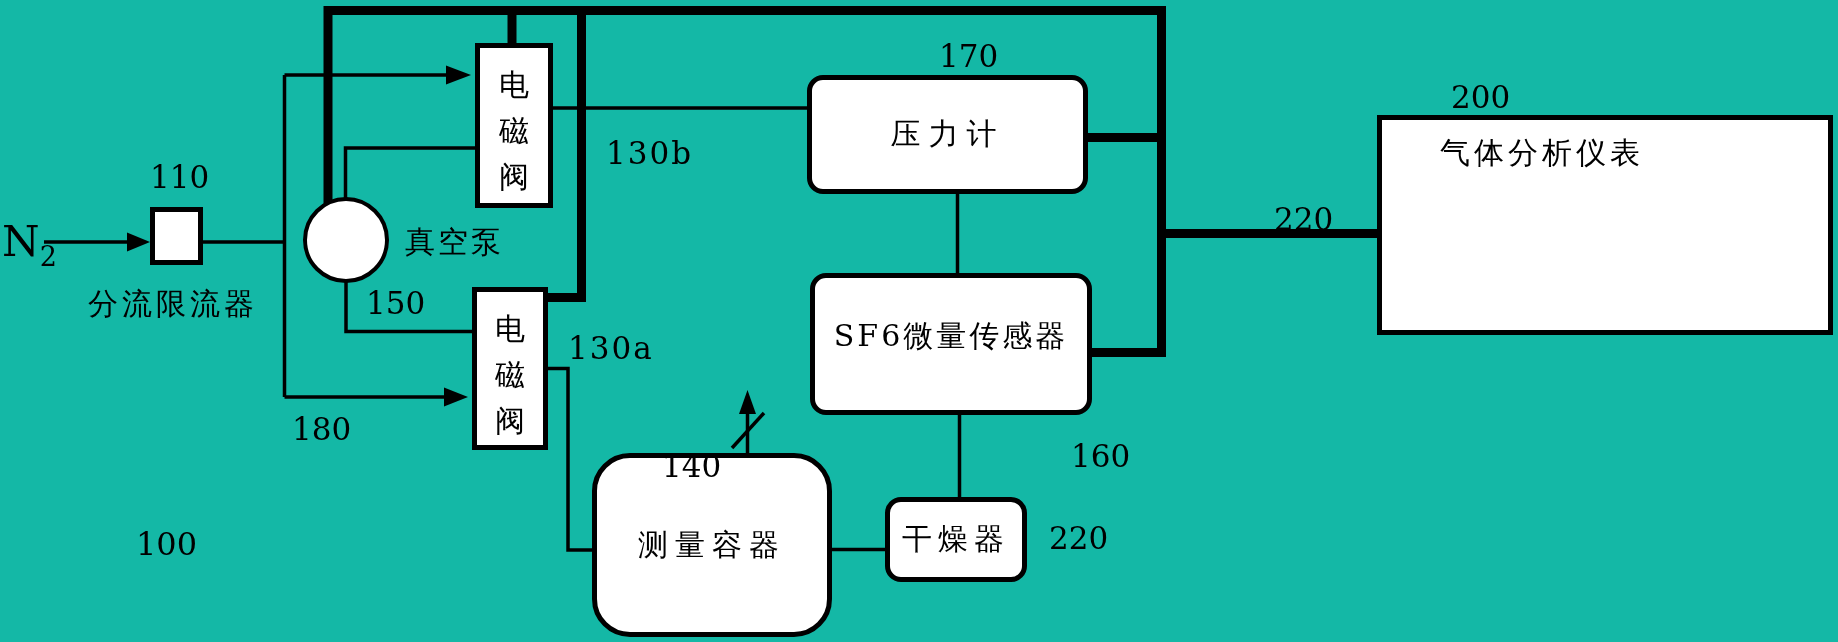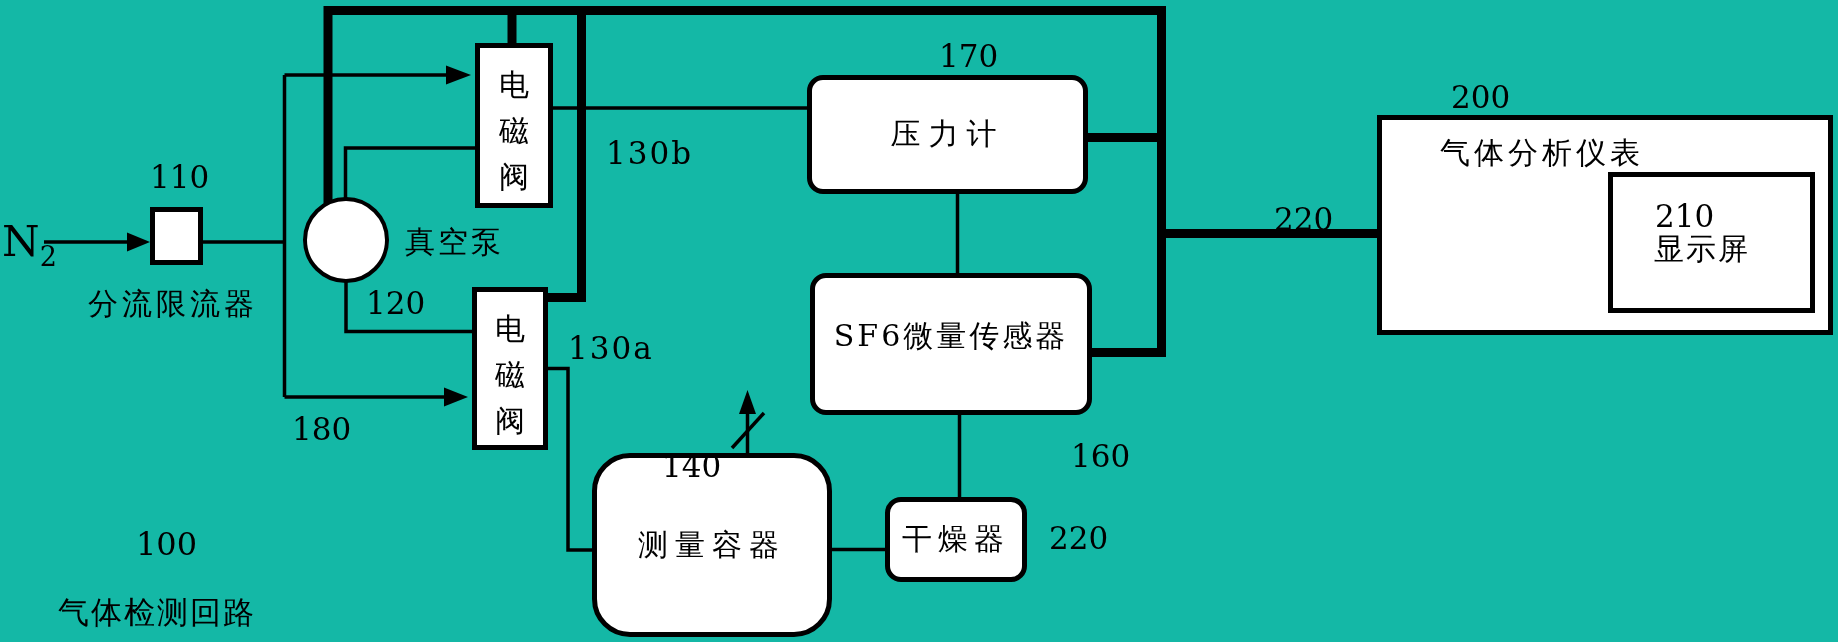--- a/index.html
+++ b/index.html
@@ -81,49 +81,44 @@
   <div class="box centerbox" style="left:885px;top:497px;width:142px;height:85px;">
     <span class="cjk" style="letter-spacing:6px;">干燥器</span>
   </div>
 
   <div class="box centerbox" style="left:592px;top:453px;width:240px;height:184px;border-radius:38px;">
     <span class="cjk" style="letter-spacing:7px;">测量容器</span>
   </div>
 
   <div class="box" style="left:1377px;top:115px;width:456px;height:220px;">
     <div class="cjk" style="position:absolute;left:11px;top:13px;letter-spacing:4px;margin-left:47px;">气体分析仪表</div>
-    <div class="box" style="left:226px;top:52px;width:207px;height:141px;">
-      <div class="ref" style="position:absolute;left:42px;top:21px;">210</div>
-      <div class="cjk" style="position:absolute;left:41px;top:52px;letter-spacing:2px;">显示屏</div>
-    </div>
   </div>
 
   <div class="n2wrap" style="left:2px;top:216px;">
     <span>N</span><sub>2</sub>
   </div>
 
   <div class="lbl ref" style="left:150px;top:160px;width:53px;text-align:center;">110</div>
   <div class="lbl cjk" style="left:88px;top:287px;">分流限流器</div>
 
   <div class="lbl cjk" style="left:405px;top:225px;letter-spacing:3px;">真空泵</div>
-  <div class="lbl ref" style="left:366px;top:286px;">120</div>
+  <div class="lbl ref" style="left:366px;top:286px;">150</div>
 
   <div class="lbl ref" style="left:606px;top:136px;letter-spacing:2px;">130b</div>
   <div class="lbl ref" style="left:568px;top:331px;letter-spacing:2px;">130a</div>
 
   <div class="lbl ref" style="left:292px;top:412px;">180</div>
 
   <div class="lbl ref" style="left:662px;top:417px;margin-top:32px;">140</div>
 
   <div class="lbl ref" style="left:939px;top:39px;">170</div>
 
   <div class="lbl ref" style="left:1071px;top:439px;">160</div>
 
   <div class="lbl ref" style="left:1049px;top:521px;">220</div>
 
   <div class="lbl ref" style="left:1274px;top:202px;">220</div>
 
   <div class="lbl ref" style="left:1451px;top:80px;">200</div>
 
   <div class="lbl ref" style="left:136px;top:527px;font-size:32px;">100</div>
-  <div class="lbl cjk" style="left:58px;top:595px;font-size:31px;letter-spacing:2px;">气体检测回路</div>
 
 </div>
 
 </body></html>

